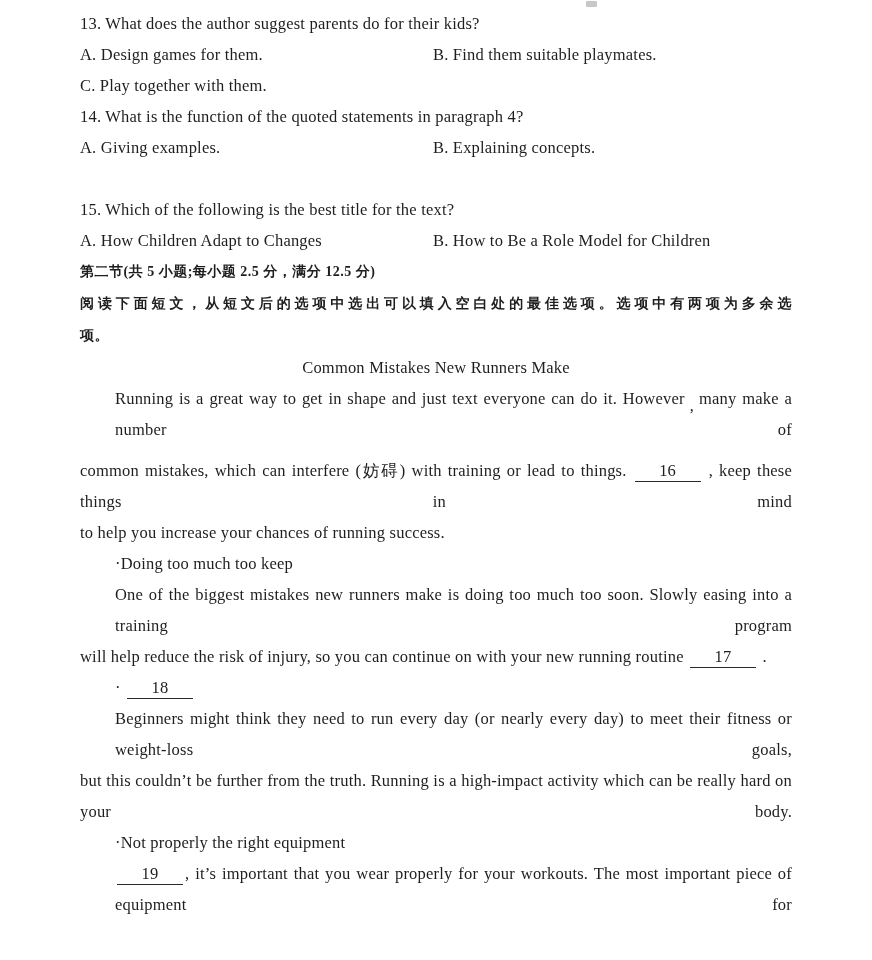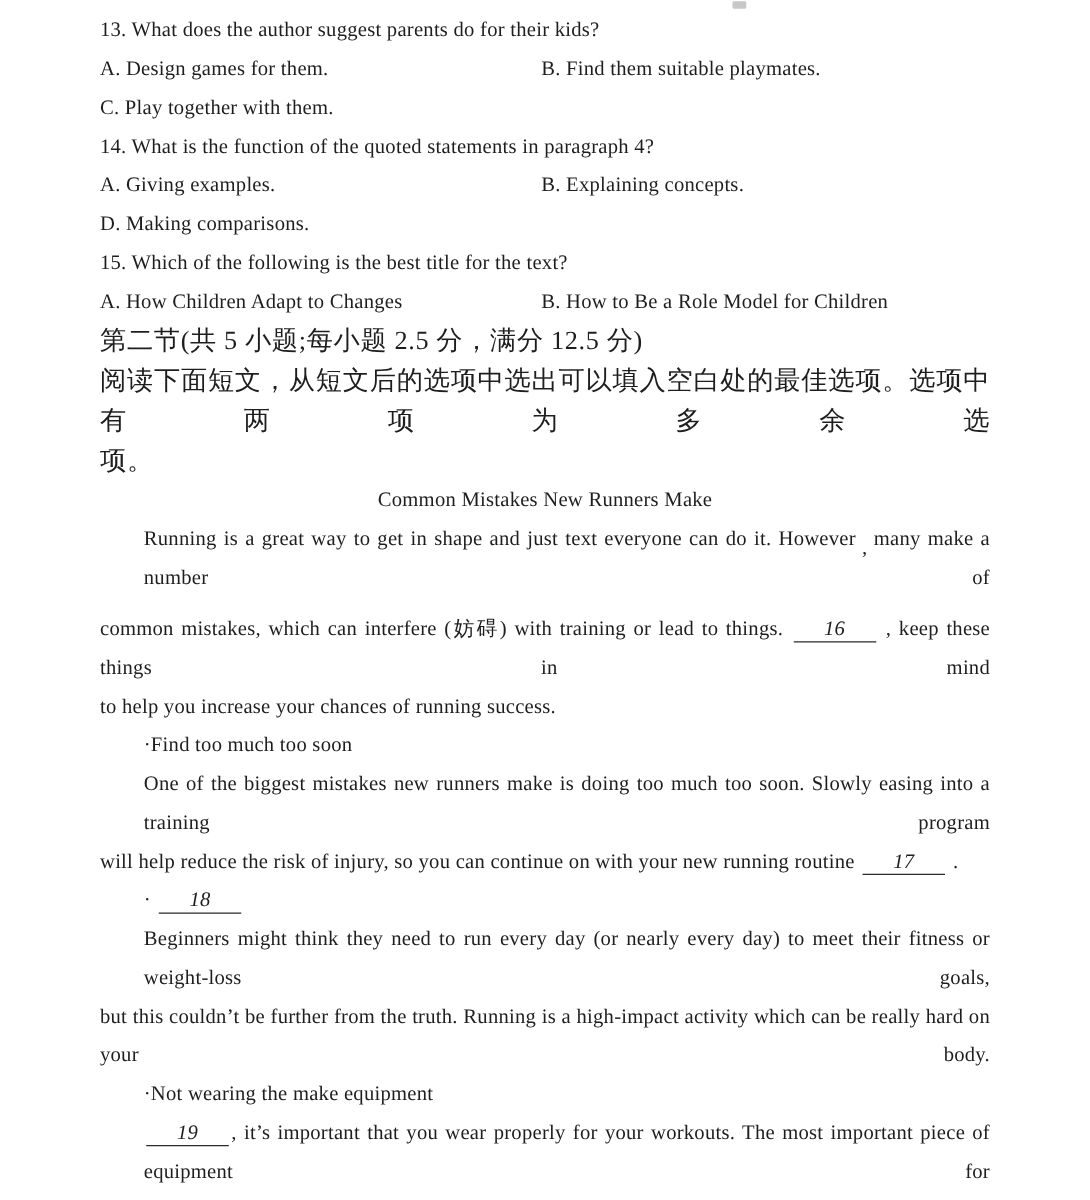--- a/index.html
+++ b/index.html
@@ -39,42 +39,41 @@
     text-align: justify;
     text-align-last: justify;
   }
   .center {
     text-align: right;
     text-align-last: center;
   }
   .indent { padding-left: 35px; }
   .gap { margin-top: 10px; }
   .cn {
-    font-weight: normal;
-    font-size: 21px;
+    font-weight: bold;
+    font-size: 14px;
     letter-spacing: 0.5px;
     line-height: 32px;
     min-height: 32px;
   }
   .optrow { display: flex; }
   .opt { display: block; }
   .opt.left {
     width: 353px;
     flex: 0 0 353px;
   }
   .blank {
     display: inline-block;
     min-width: 62px;
     text-align: left;
     text-align-last: center;
     border-bottom: 1.6px solid #2a2a2a;
     line-height: 20px;
     padding: 0 2px;
     margin: 0 2px;
-    font-style: italic;
   }
   .lowcomma {
     position: relative;
     top: 7px;
     margin: 0 5px;
   }
 </style>
 </head>
 <body>
 
@@ -93,21 +92,20 @@
     </div>
   </div>
 
   <div>
     <div class="line">14. What is the function of the quoted statements in paragraph 4?</div>
     <div class="line optrow">
       <span class="opt left">A. Giving examples.</span>
       <span class="opt">B. Explaining concepts.</span>
     </div>
     <div class="line optrow">
-      <span class="opt">D. Making comparisons.</span>
     </div>
   </div>
 
   <div>
     <div class="line">15. Which of the following is the best title for the text?</div>
     <div class="line optrow">
       <span class="opt left">A. How Children Adapt to Changes</span>
       <span class="opt">B. How to Be a Role Model for Children</span>
     </div>
   </div>
@@ -115,23 +113,23 @@
   <div class="line cn">第二节(共 5 小题;每小题 2.5 分，满分 12.5 分)</div>
   <div class="line cn justify">阅读下面短文，从短文后的选项中选出可以填入空白处的最佳选项。选项中有两项为多余选</div>
   <div class="line cn">项。</div>
 
   <div class="line center">Common Mistakes New Runners Make</div>
 
   <div id="passage-body">
       <div class="line indent justify"><span>Running is a great way to get in shape and just text everyone can do it. However</span><span class="lowcomma">,</span><span>many make a number of</span></div>
       <div class="line justify gap"><span>common mistakes, which can interfere (妨碍) with training or lead to things. </span><span class="blank">16</span><span> , keep these things in mind</span></div>
       <div class="line"><span>to help you increase your chances of running success.</span></div>
-      <div class="line indent"><span>·Find too much too soon</span></div>
+      <div class="line indent"><span>·Doing too much too keep</span></div>
       <div class="line indent justify"><span>One of the biggest mistakes new runners make is doing too much too soon. Slowly easing into a training program</span></div>
       <div class="line"><span>will help reduce the risk of injury, so you can continue on with your new running routine </span><span class="blank">17</span><span> .</span></div>
       <div class="line indent"><span>· </span><span class="blank">18</span></div>
       <div class="line indent justify"><span>Beginners might think they need to run every day (or nearly every day) to meet their fitness or weight-loss goals,</span></div>
       <div class="line justify"><span>but this couldn’t be further from the truth. Running is a high-impact activity which can be really hard on your body.</span></div>
-      <div class="line indent"><span>·Not wearing the make equipment</span></div>
+      <div class="line indent"><span>·Not properly the right equipment</span></div>
       <div class="line indent justify"><span class="blank">19</span><span>, it’s important that you wear properly for your workouts. The most important piece of equipment for</span></div>
     </div>
 
 </div>
 
 </body></html>

